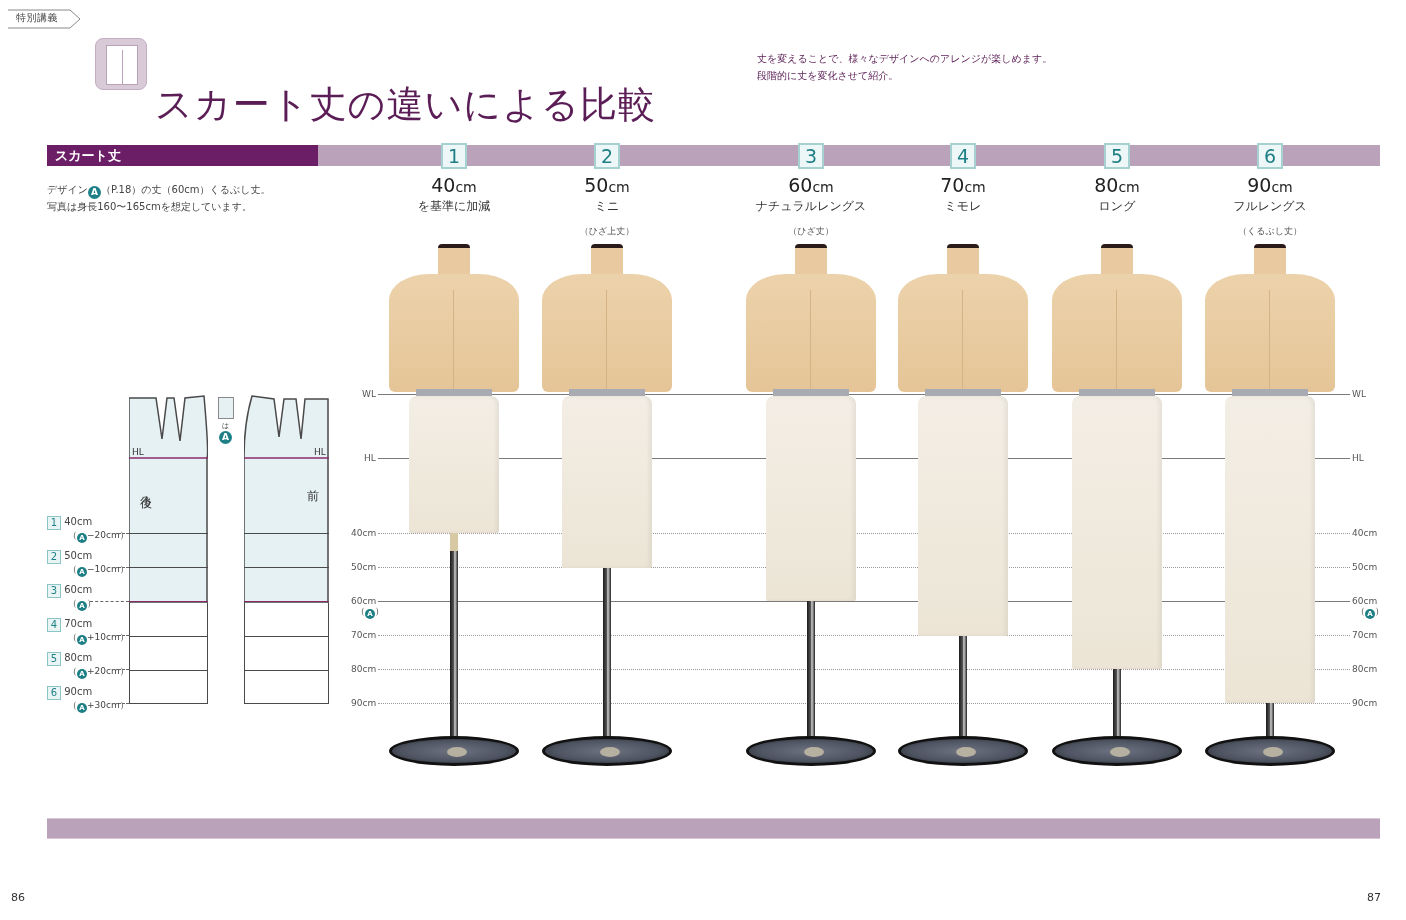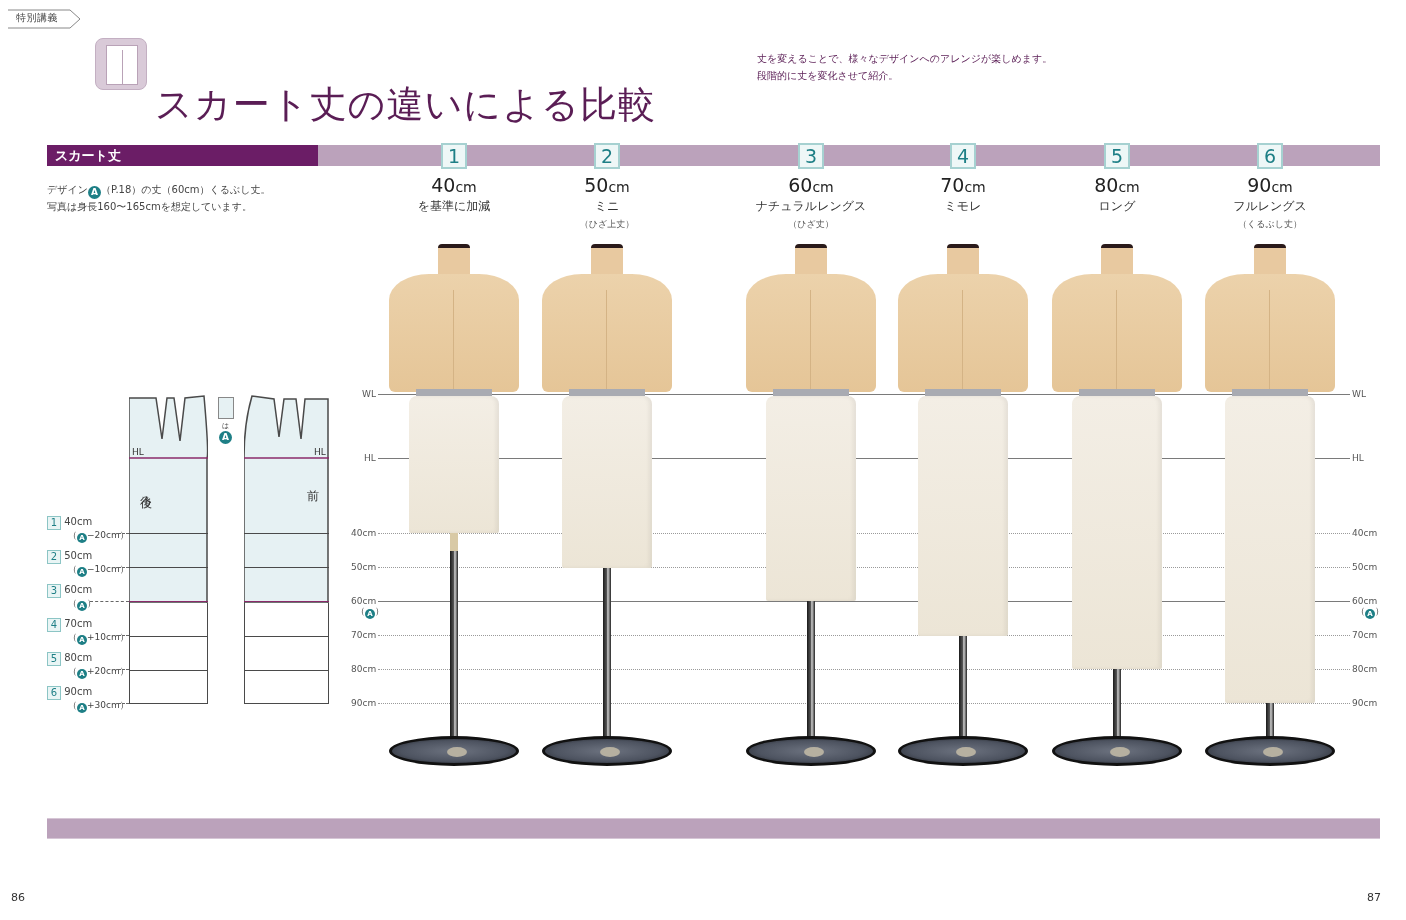--- a/index.html
+++ b/index.html
@@ -30,21 +30,21 @@
 
   .desc { left: 47px; top: 182px; font-size: 10px; line-height: 16px; color: #444; }
   .badge-a { display: inline-block; width: 13px; height: 13px; border-radius: 50%; background: #1e7f86; color: #fff; font-size: 9px; line-height: 13px; text-align: center; font-weight: bold; vertical-align: -2px; }
 
   
   .numbox { top: 143px; width: 26px; height: 26px; background: #eef7f7; border: 2px solid #a6d1d1; color: #1e7f86; font-size: 19px; text-align: center; line-height: 22px; }
   .col-label { top: 174px; width: 140px; text-align: center; }
   .col-label .len { font-size: 19px; color: #222; }
   .col-label .len small { font-size: 14px; }
   .col-label .name { font-size: 12px; color: #333; margin-top: 2px; }
-  .col-label .note { font-size: 9px; color: #555; margin-top: 3px; }
+  .col-label .note { font-size: 9px; color: #555; margin-top: 10px; }
 
   
   .hline { height: 0; border-top: 1px solid #8a8a8a; }
   .hline.dot { border-top: 1px dotted #9a9a9a; }
   .hline.solid-dark { border-top: 1.5px solid #7a7a7a; }
   .gl-label { font-size: 9px; color: #555; }
 
   
   .mannequin { width: 130px; }
   .neck { position: absolute; left: 49px; top: 0; width: 32px; height: 38px; background: #e8c9a0; border-top: 4px solid #2a1a1a; border-radius: 4px 4px 0 0; }

